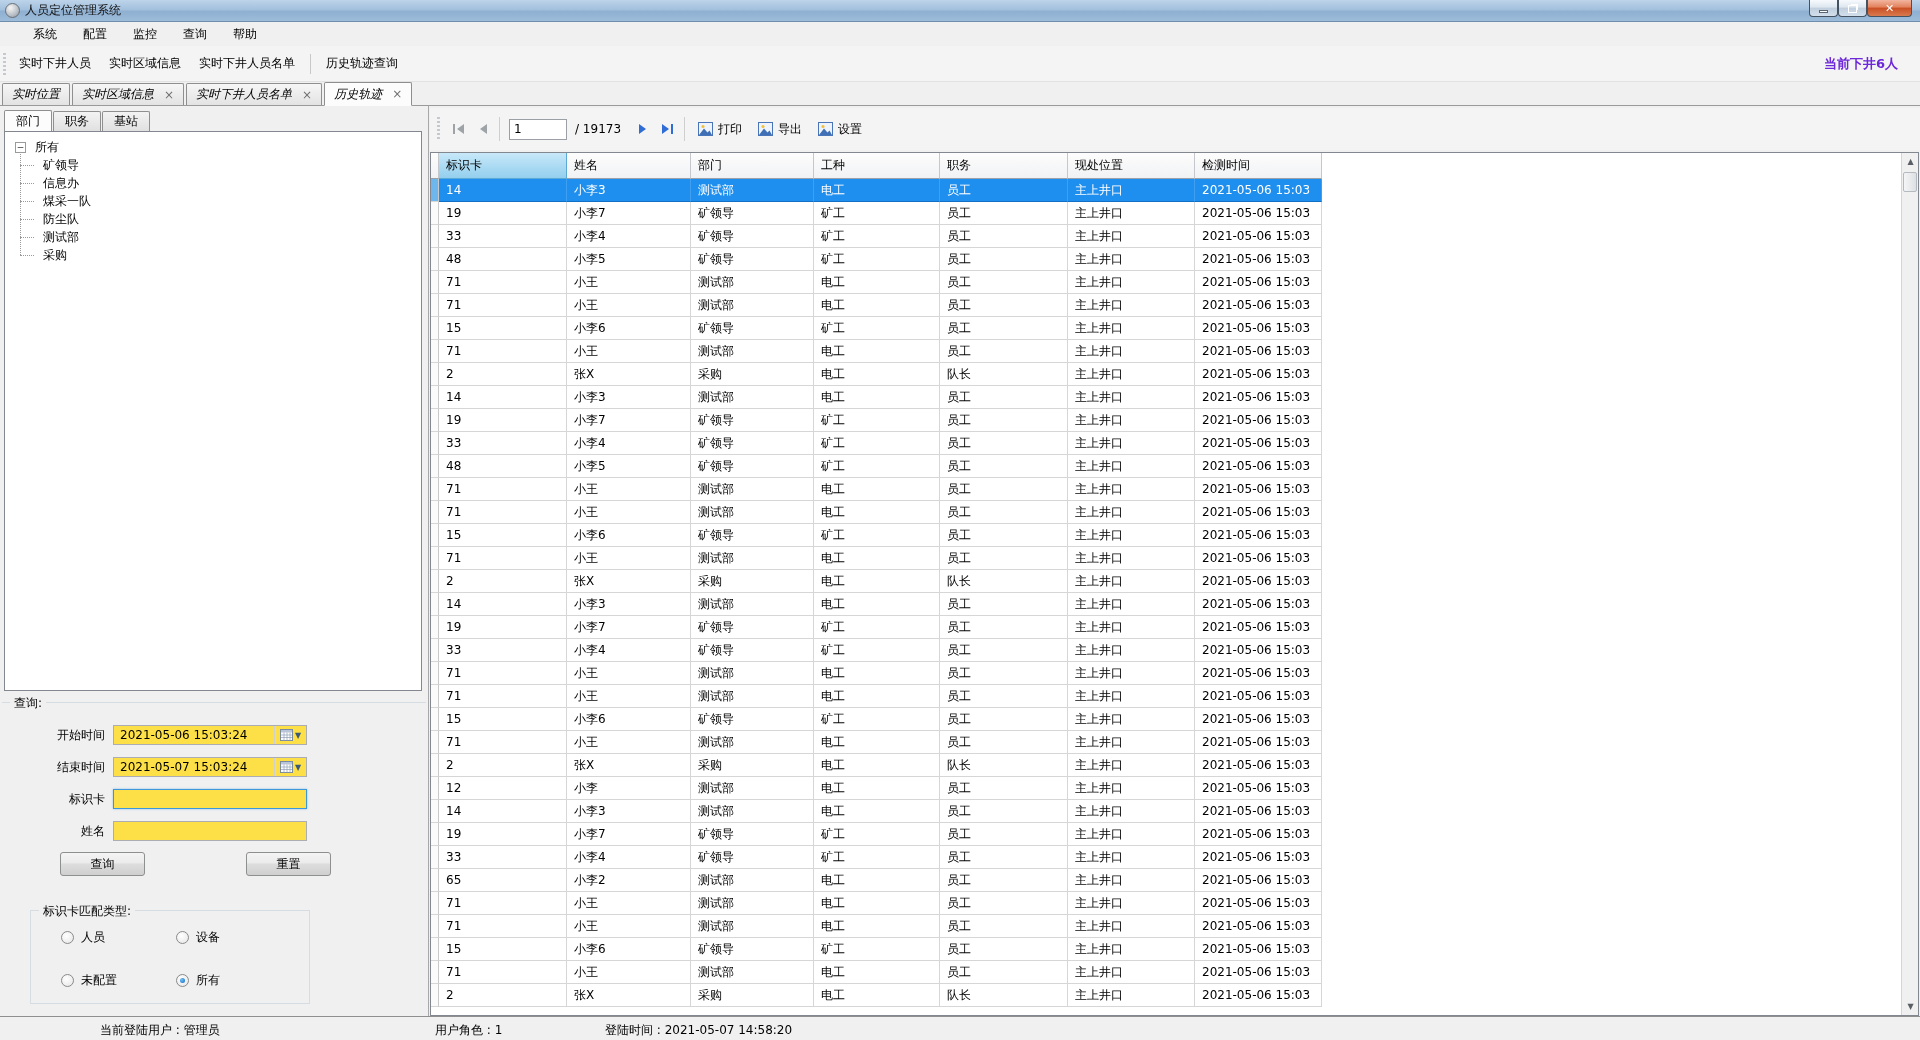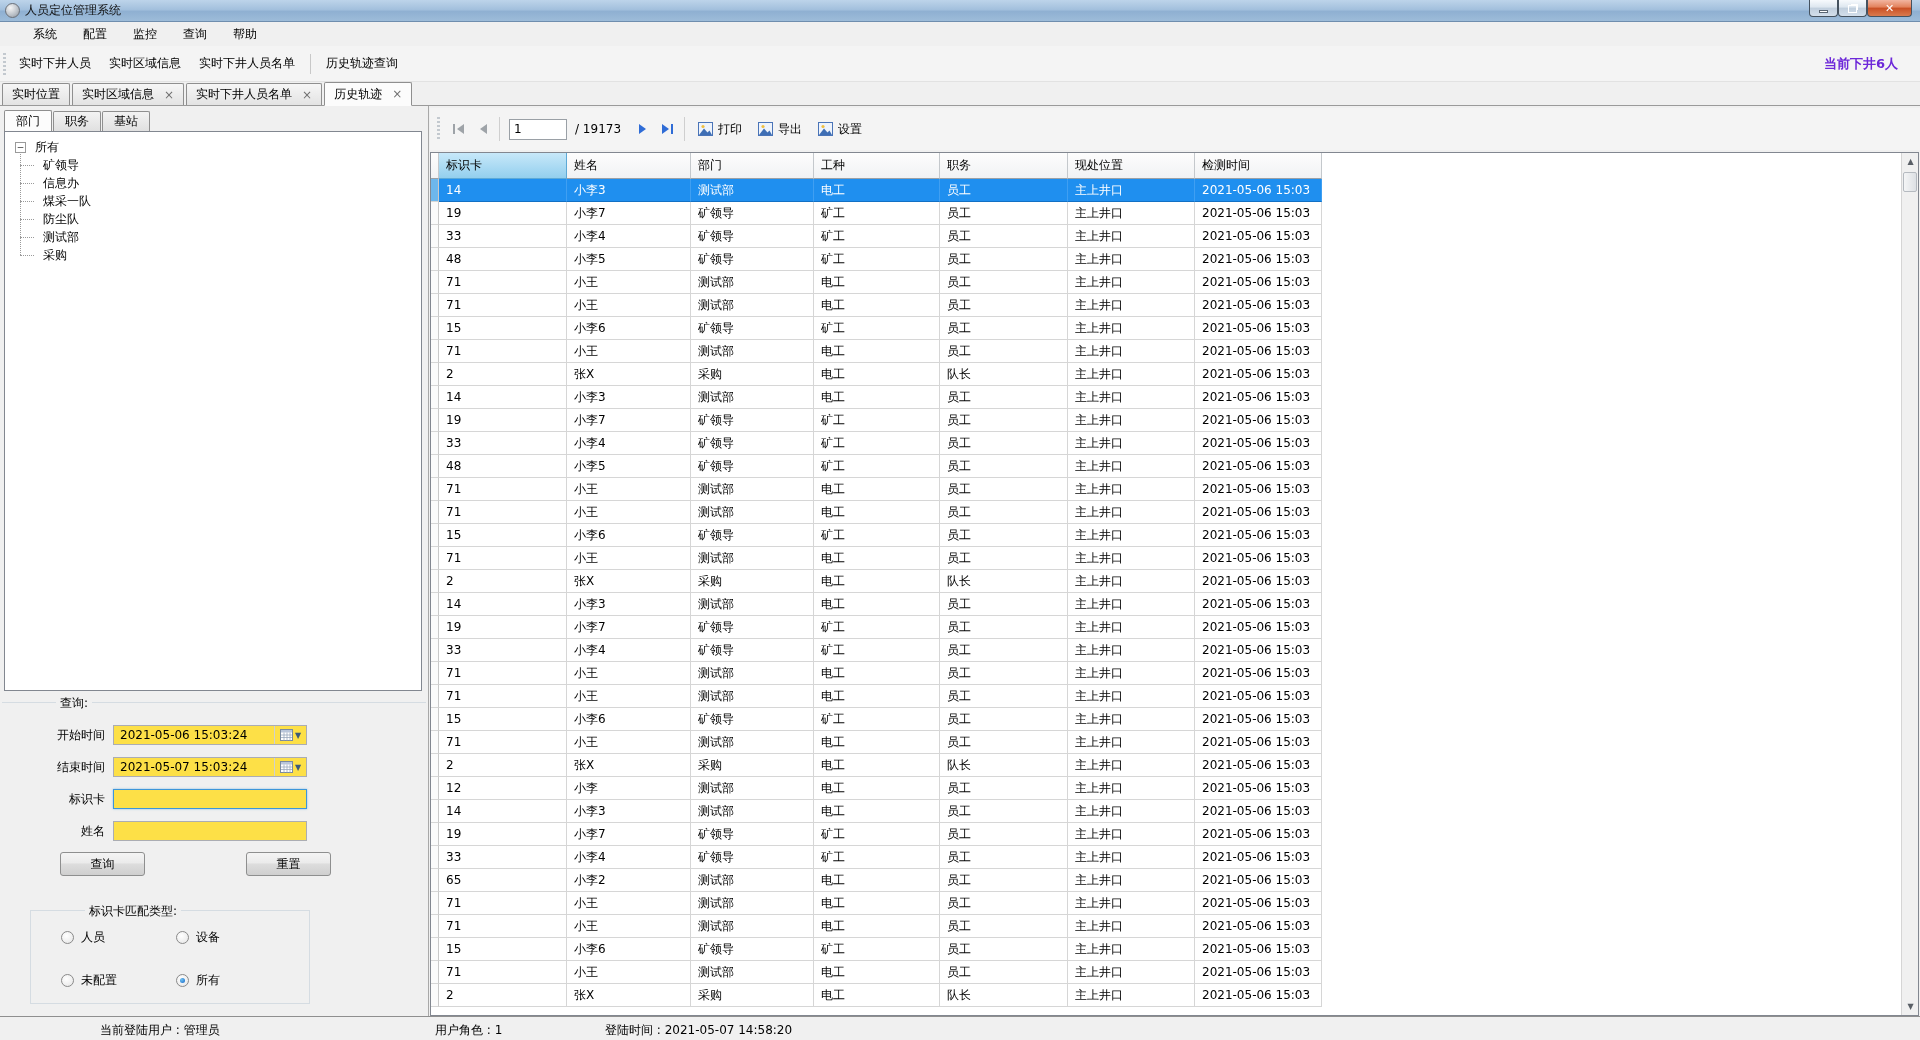--- a/index.html
+++ b/index.html
@@ -35,21 +35,21 @@
     background:repeating-linear-gradient(180deg,#c3c9cf 0 2px,transparent 2px 4px); }
   .tb-btn { padding:5px 9px; cursor:default; }
   .tb-sep { width:1px; height:20px; background:#c8c8c8; margin:0 6px; }
   .down-count { position:absolute; right:22px; top:9px; color:#6d28d9; font-weight:bold; font-size:13px; }
 
   
   .tabbar { position:absolute; left:0; top:82px; width:1920px; height:24px; background:#f0f0f0;
     border-bottom:1px solid #9a9a9a; display:flex; align-items:flex-end; padding-left:2px; }
   .tab { height:22px; border:1px solid #8f8f8f; border-bottom:none; margin-right:2px;
     background:linear-gradient(180deg,#f6f6f6,#e3e3e3); display:flex; align-items:center;
-    padding:0 9px; border-radius:2px 2px 0 0; }
+    padding:0 9px; border-radius:2px 2px 0 0;font-style:italic; }
   .tab.active { background:#fcfcfc; height:24px; margin-bottom:-1px; border-bottom:1px solid #fcfcfc; }
   .tab-close { margin-left:10px; color:#707070; font-size:12px; line-height:12px; }
 
   
   .content { position:absolute; left:0; top:106px; width:1920px; height:910px; background:#f0f0f0; }
 
   
   .left-panel { position:absolute; left:0; top:0; width:429px; height:910px; background:#f0f0f0;
     border-right:1px solid #a8a8a8; }
   .ltabs { position:absolute; left:4px; top:3px; height:22px; display:flex; align-items:flex-end; }
@@ -61,21 +61,21 @@
   .tree-root { position:relative; padding-left:26px; height:18px; line-height:18px; }
   .expander { position:absolute; left:6px; top:4px; width:11px; height:11px; border:1px solid #9a9a9a;
     background:#fff; font-size:9px; line-height:9px; text-align:center; color:#333; }
   .tree-children { position:relative; }
   .tree-children:before { content:""; position:absolute; left:11px; top:-2px; bottom:9px; border-left:1px dotted #9a9a9a; }
   .tree-item { position:relative; padding-left:34px; height:18px; line-height:18px; }
   .tree-item:before { content:""; position:absolute; left:11px; top:9px; width:14px; border-top:1px dotted #9a9a9a; }
 
   
   .groupbox { position:absolute; border:1px solid #d5dce2; }
-  .groupbox .legend { position:absolute; top:-8px; left:8px; background:#f0f0f0; padding:0 4px;margin-left:46px; }
+  .groupbox .legend { position:absolute; top:-8px; left:8px; background:#f0f0f0; padding:0 4px; }
   #query-group { left:2px; top:596px; width:424px; height:312px; border-top:1px solid #d5dce2; border-left:none; border-right:none; border-bottom:none; }
   .form-row { position:absolute; height:22px; display:flex; align-items:center; }
   .form-label { position:absolute; width:75px; text-align:right; }
   .field { position:absolute; left:113px; width:194px; height:20px; background:#fde047; border:1px solid #abadb3;
     display:flex; align-items:center; }
   .field.focused { border:1px solid #3d96d9; box-shadow:0 0 2px rgba(61,150,217,.55); }
   .dt-text { padding-left:6px; flex:1; }
   .dt-btn { width:32px; height:18px; display:flex; align-items:center; justify-content:center; gap:2px;
     border-left:1px solid #d0d0d0; }
   .dd-arrow { font-size:8px; color:#3c5a78; }

